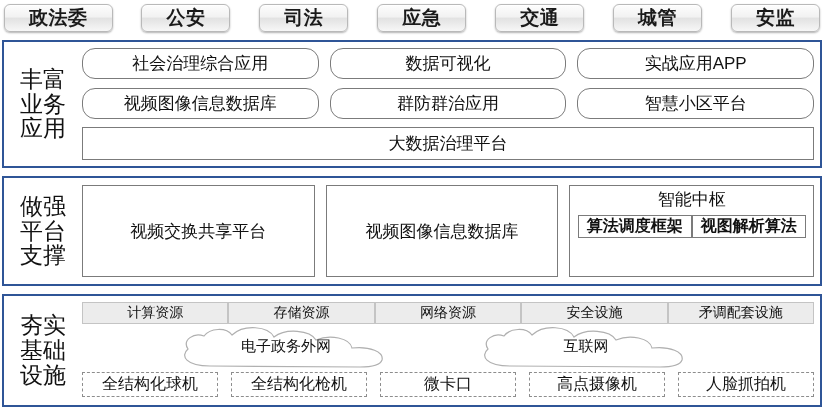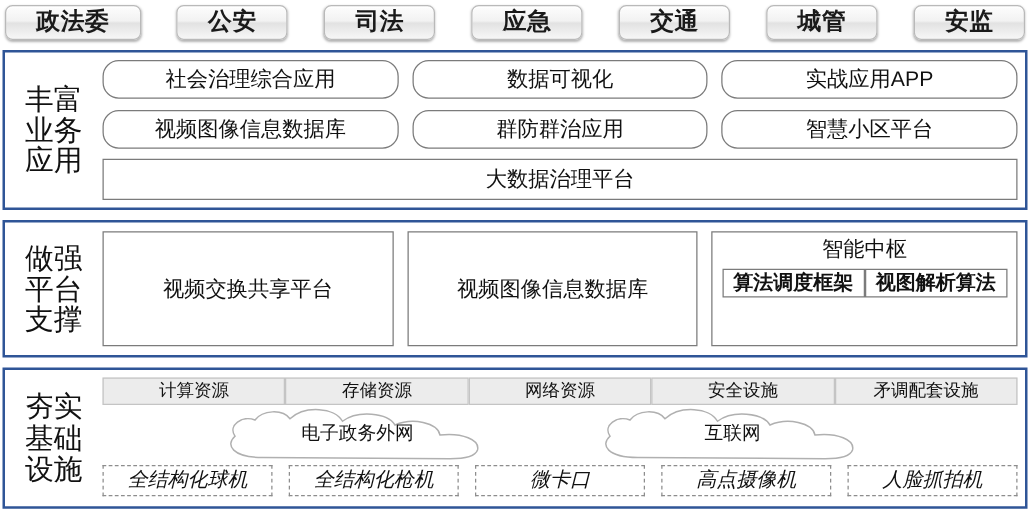--- a/index.html
+++ b/index.html
@@ -225,21 +225,20 @@
     height: 25px;
     border: 1px dashed #8d8d8d;
     background: #ffffff;
     display: flex;
     align-items: center;
     justify-content: center;
     font-size: 16px;
     color: #111111;
     box-sizing: border-box;
     white-space: nowrap;
-    font-style: italic;
   }
 </style>
 </head>
 <body>
 
 <div id="diagram">
 
   <div class="dept-bar">
     <div class="dept-btn">政法委</div>
     <div class="dept-btn">公安</div>

